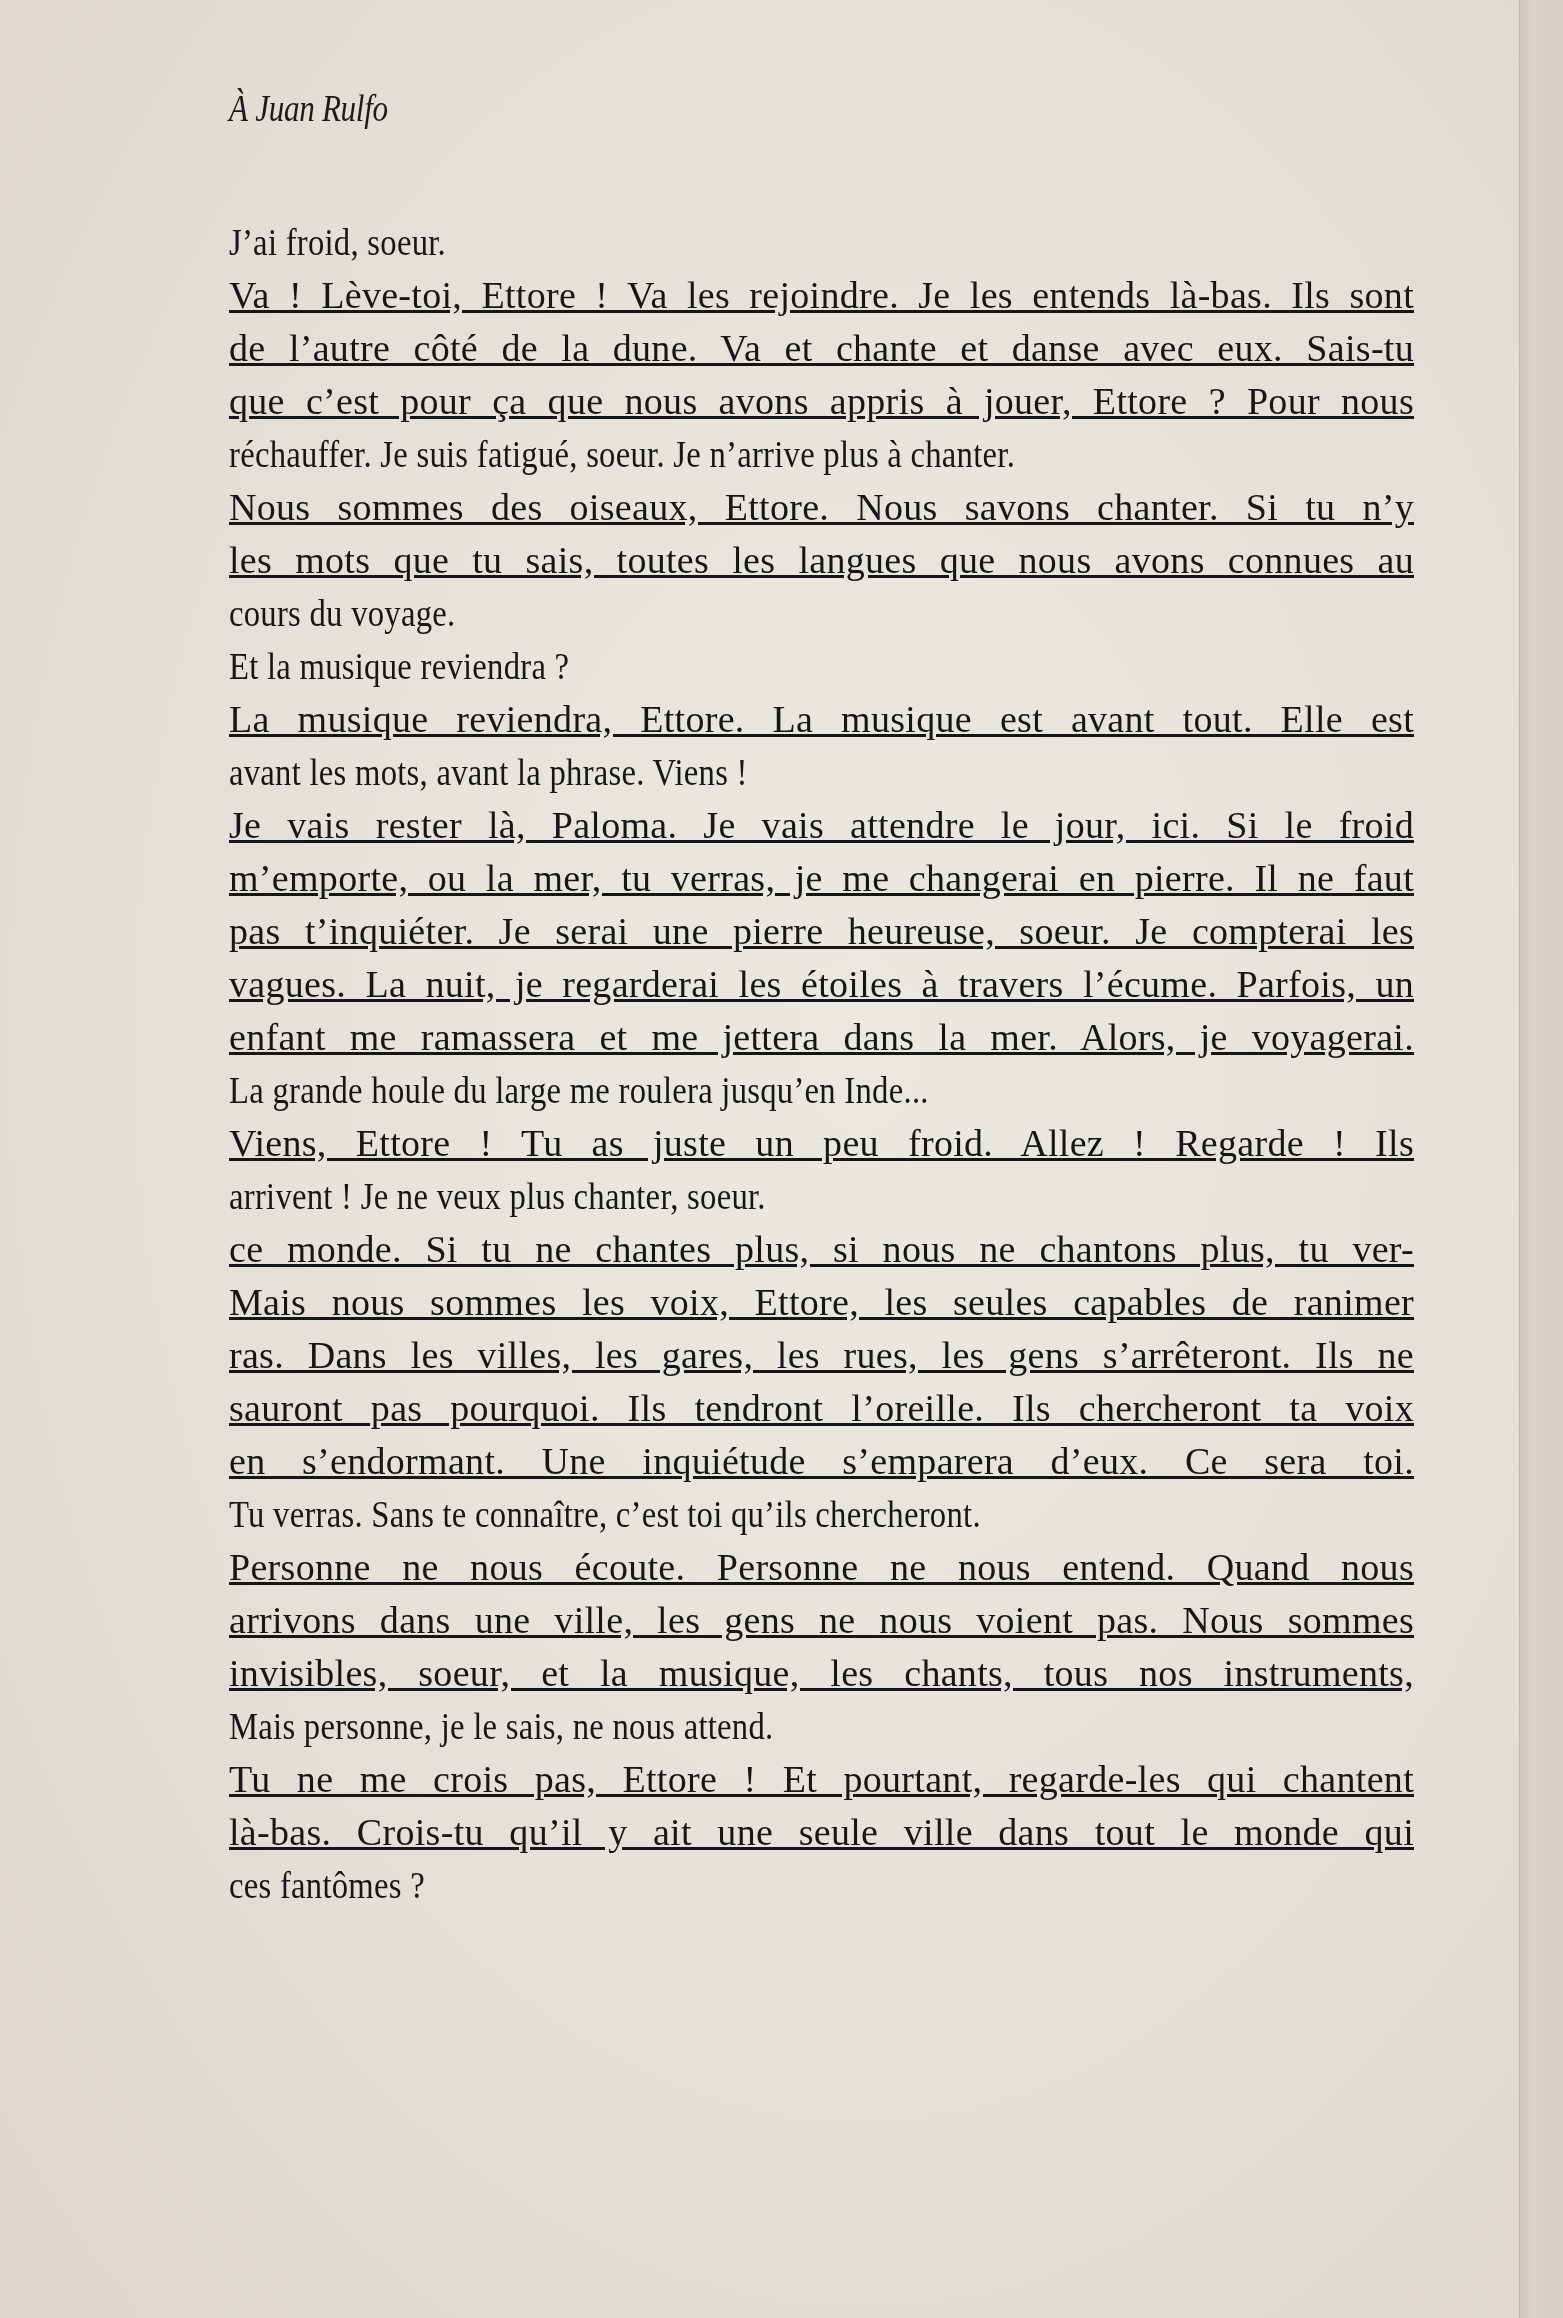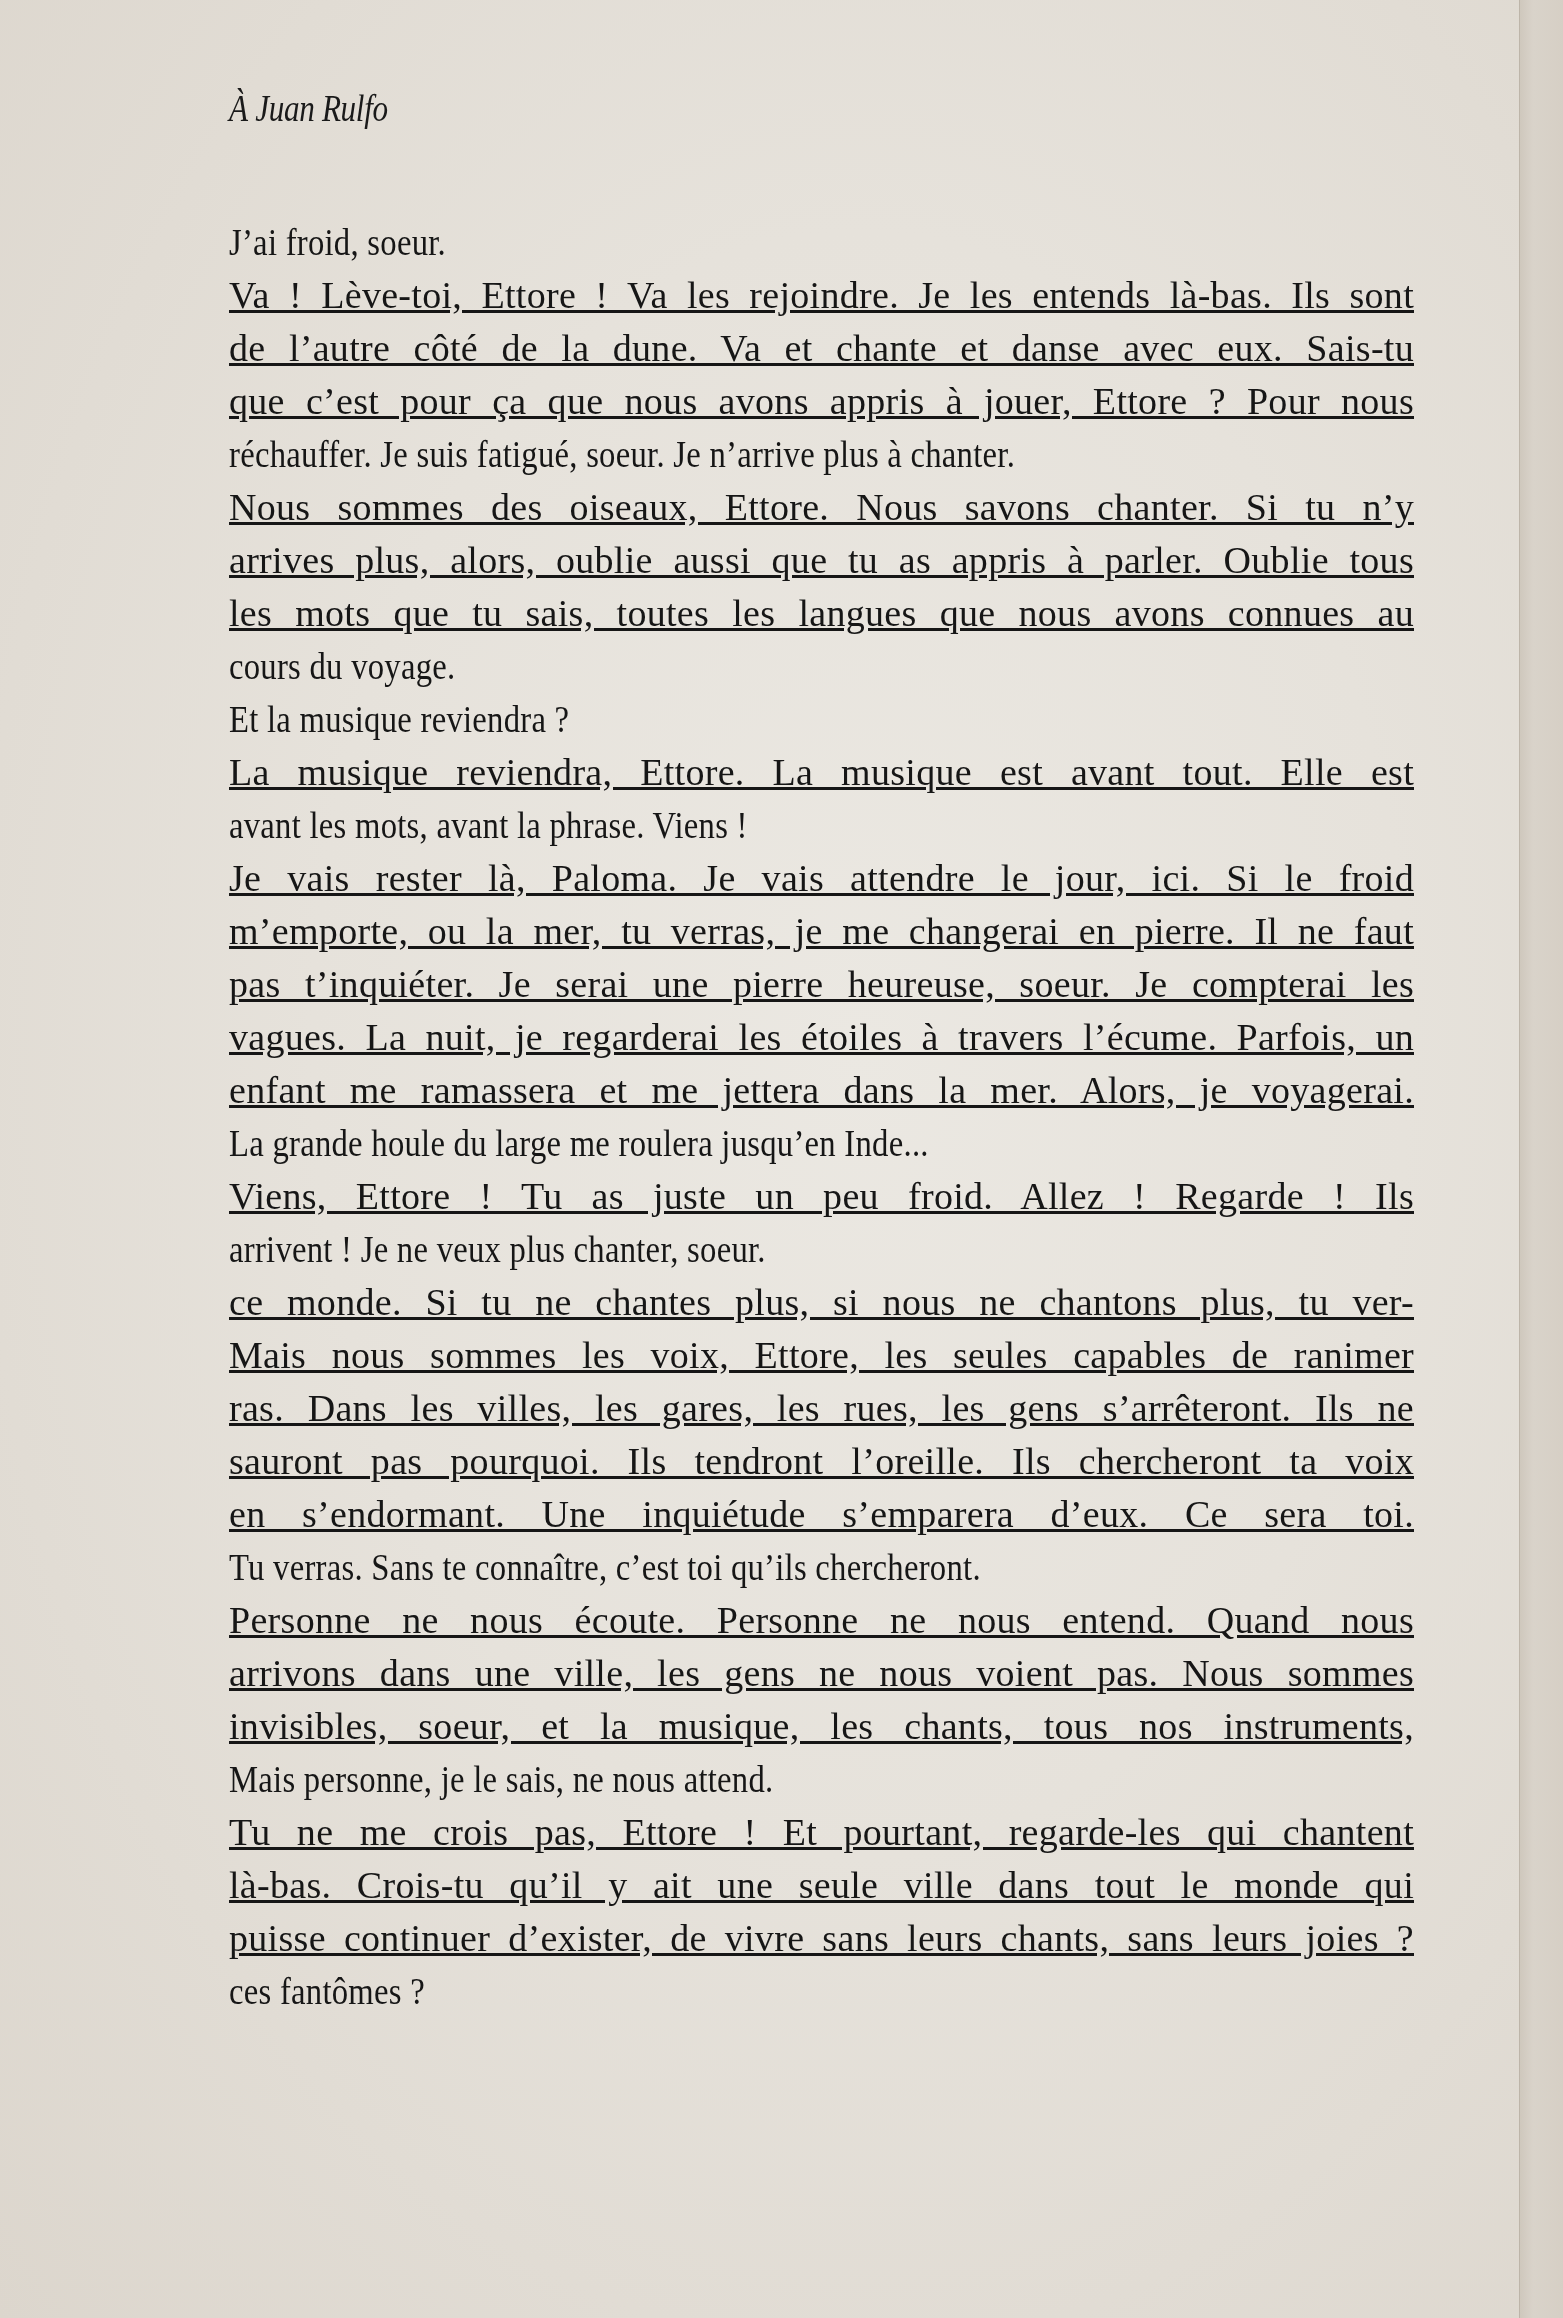--- a/index.html
+++ b/index.html
@@ -75,21 +75,20 @@
 
 <div class="page">
   <div class="dedication">À Juan Rulfo</div>
   <div class="text" id="text-body">
       <div class="line" style="transform: scaleX(0.86);">J’ai froid, soeur.</div>
       <div class="line justify">Va ! Lève-toi, Ettore ! Va les rejoindre. Je les entends là-bas. Ils sont</div>
       <div class="line justify">de l’autre côté de la dune. Va et chante et danse avec eux. Sais-tu</div>
       <div class="line justify">que c’est pour ça que nous avons appris à jouer, Ettore ? Pour nous</div>
       <div class="line" style="transform: scaleX(0.86);">réchauffer. Je suis fatigué, soeur. Je n’arrive plus à chanter.</div>
       <div class="line justify">Nous sommes des oiseaux, Ettore. Nous savons chanter. Si tu n’y</div>
-      <div class="line justify">arrives plus, alors, oublie aussi que tu as appris à parler. Oublie tous</div>
       <div class="line justify">les mots que tu sais, toutes les langues que nous avons connues au</div>
       <div class="line" style="transform: scaleX(0.86);">cours du voyage.</div>
       <div class="line" style="transform: scaleX(0.86);">Et la musique reviendra ?</div>
       <div class="line justify">La musique reviendra, Ettore. La musique est avant tout. Elle est</div>
       <div class="line" style="transform: scaleX(0.86);">avant les mots, avant la phrase. Viens !</div>
       <div class="line justify">Je vais rester là, Paloma. Je vais attendre le jour, ici. Si le froid</div>
       <div class="line justify">m’emporte, ou la mer, tu verras, je me changerai en pierre. Il ne faut</div>
       <div class="line justify">pas t’inquiéter. Je serai une pierre heureuse, soeur. Je compterai les</div>
       <div class="line justify">vagues. La nuit, je regarderai les étoiles à travers l’écume. Parfois, un</div>
       <div class="line justify">enfant me ramassera et me jettera dans la mer. Alors, je voyagerai.</div>
@@ -101,17 +100,16 @@
       <div class="line justify">ras. Dans les villes, les gares, les rues, les gens s’arrêteront. Ils ne</div>
       <div class="line justify">sauront pas pourquoi. Ils tendront l’oreille. Ils chercheront ta voix</div>
       <div class="line justify">en s’endormant. Une inquiétude s’emparera d’eux. Ce sera toi.</div>
       <div class="line" style="transform: scaleX(0.86);">Tu verras. Sans te connaître, c’est toi qu’ils chercheront.</div>
       <div class="line justify">Personne ne nous écoute. Personne ne nous entend. Quand nous</div>
       <div class="line justify">arrivons dans une ville, les gens ne nous voient pas. Nous sommes</div>
       <div class="line justify">invisibles, soeur, et la musique, les chants, tous nos instruments,</div>
       <div class="line" style="transform: scaleX(0.86);">Mais personne, je le sais, ne nous attend.</div>
       <div class="line justify">Tu ne me crois pas, Ettore ! Et pourtant, regarde-les qui chantent</div>
       <div class="line justify">là-bas. Crois-tu qu’il y ait une seule ville dans tout le monde qui</div>
-      <div class="line justify">puisse continuer d’exister, de vivre sans leurs chants, sans leurs joies ?</div>
       <div class="line" style="transform: scaleX(0.86);">ces fantômes ?</div>
     </div>
 </div>
 
 
 </body></html>

